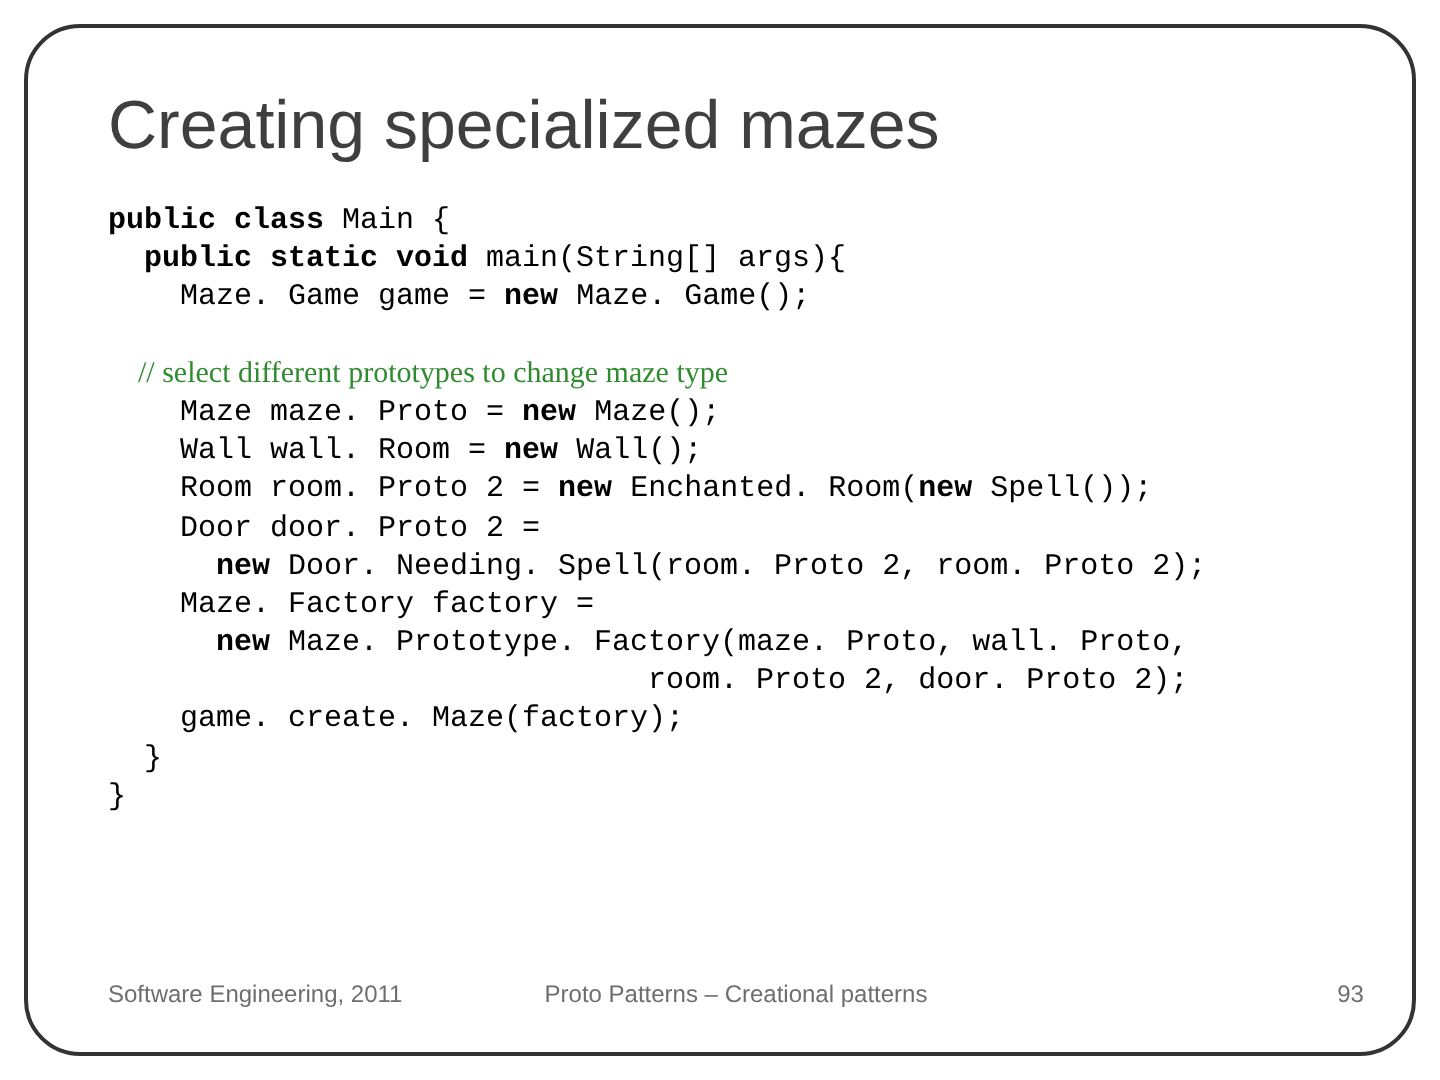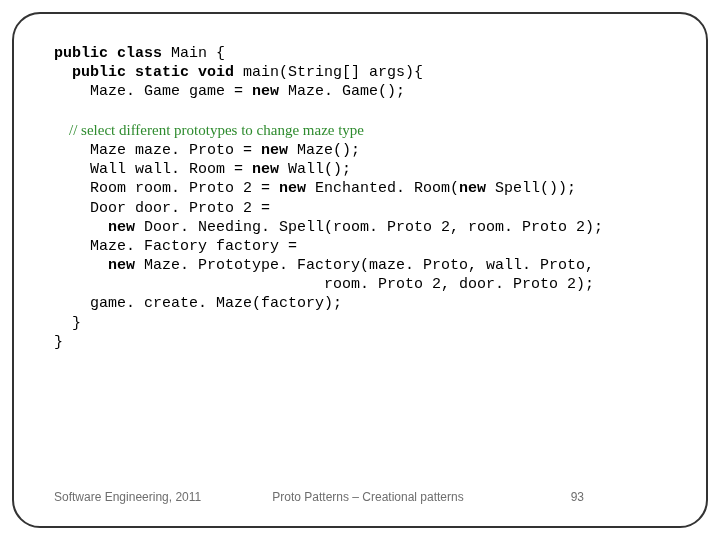--- a/index.html
+++ b/index.html
@@ -41,26 +41,27 @@
     left: 40px;
     right: 24px;
     display: flex;
     justify-content: space-between;
     align-items: baseline;
     font-size: 12px;
     color: #6e6e6e;
   }
   .footer-left { flex: 1; text-align: left; }
   .footer-center { flex: 1; text-align: center; }
-  .footer-right { flex: 1; text-align: center; }
+  .footer-right { flex: 1; text-align: right; }
 </style>
 </head>
 <body>
 
 <div class="slide-frame">
+  <h1 class="title">Creating specialized mazes</h1>
 
   <div class="code"><span class="kw">public class</span><span> Main {</span>
 <span class="kw">  public static void</span><span> main(String[] args){</span>
 <span>    Maze. Game game = </span><span class="kw">new</span><span> Maze. Game();</span>
 <span></span>
 <span class="comment">    // select different prototypes to change maze type</span>
 <span>    Maze maze. Proto = </span><span class="kw">new</span><span> Maze();</span>
 <span>    Wall wall. Room = </span><span class="kw">new</span><span> Wall();</span>
 <span>    Room room. Proto 2 = </span><span class="kw">new</span><span> Enchanted. Room(</span><span class="kw">new</span><span> Spell());</span>
 <span>    Door door. Proto 2 =</span>

